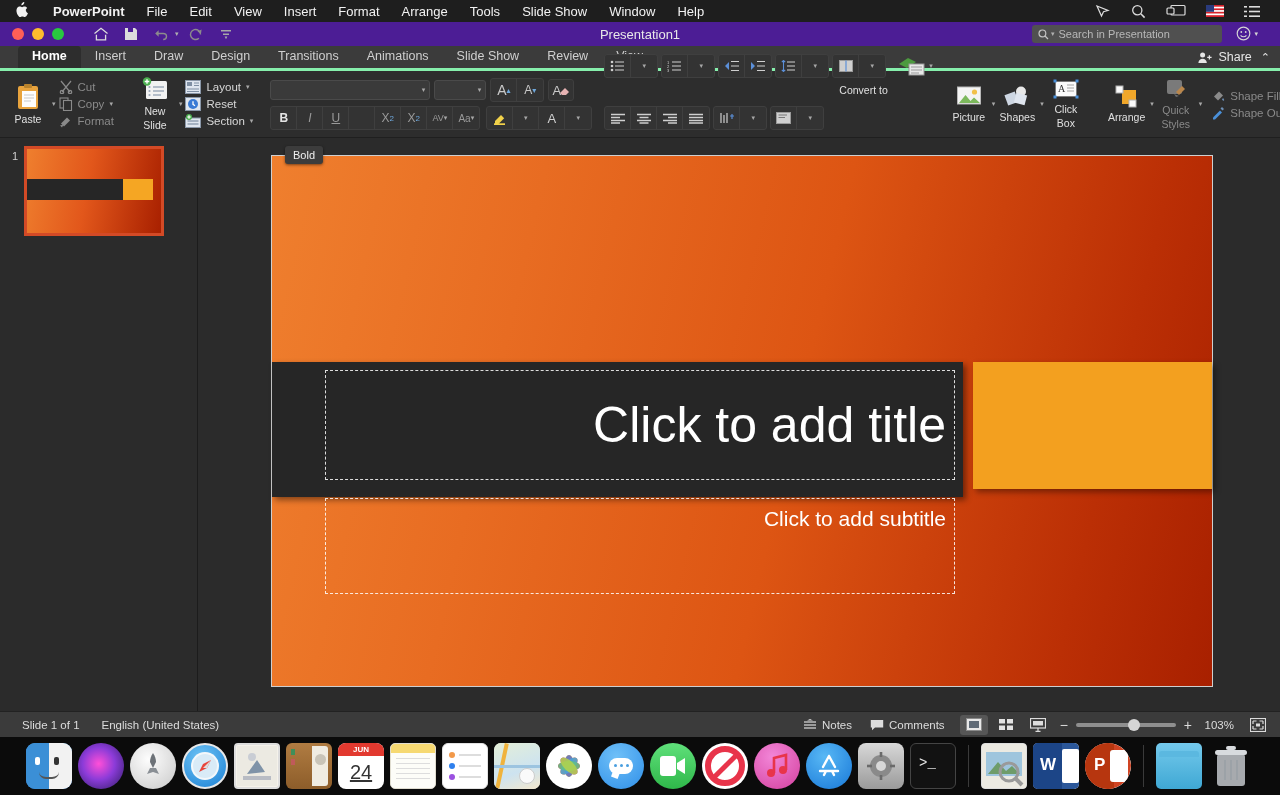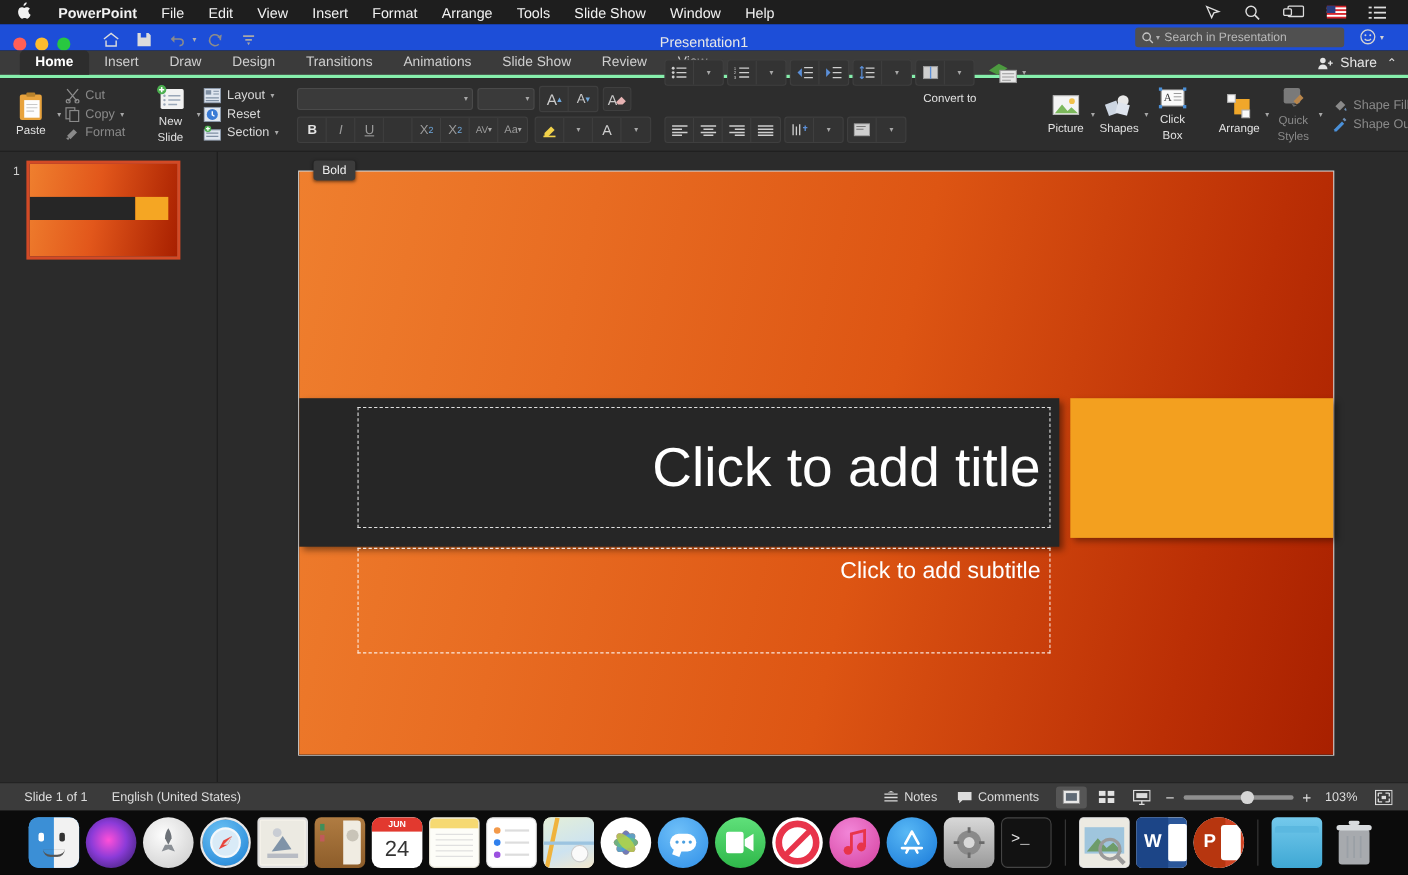--- a/index.html
+++ b/index.html
@@ -22,22 +22,22 @@
   }
   .macbar .apple { padding: 0 14px 0 14px; font-size: 15px; line-height: 1; position: relative; top: -1px; }
   .macbar .mitem { padding: 0 11px; white-space: nowrap; }
   .macbar .mitem.bold { font-weight: bold; }
   .macbar-right { margin-left: auto; display: flex; align-items: center; gap: 0px; padding-right: 10px; }
   .macbar-right .sysicon { padding: 0 10px; display: flex; align-items: center; }
 
   
   .titlebar {
     position: absolute; top: 22px; left: 0; width: 1280px; height: 24px;
-    background: #1d4ed8;
-    display: flex; align-items: flex-end;
+    background: #4c1d95;
+    display: flex; align-items: center;
   }
   .traffic { display: flex; gap: 8px; padding-left: 12px; align-items: center; }
   .tl { width: 12px; height: 12px; border-radius: 50%; display: block; }
   .tl.red { background: #ff5f57; }
   .tl.yellow { background: #febc2e; }
   .tl.green { background: #28c840; }
   .qat { display: flex; align-items: center; gap: 4px; margin-left: 24px; }
   .qat .qbtn {
     width: 26px; height: 20px; display: flex; align-items: center; justify-content: center;
     color: #d8d8d8;
@@ -941,21 +941,21 @@
         </svg>
     </div>
     <div class="dockicon" style="background:linear-gradient(180deg,#b07c42,#8d5d2a);border-radius:6px;overflow:hidden;">
       <div style="position:absolute;right:4px;top:3px;bottom:3px;width:16px;background:#f0ece2;border-radius:0 3px 3px 0;"></div>
       <div style="position:absolute;right:6px;top:11px;width:11px;height:11px;border-radius:50%;background:#c9c4b8;"></div>
       <div style="position:absolute;left:5px;top:6px;width:4px;height:6px;background:#3f8f5a;"></div>
       <div style="position:absolute;left:5px;top:16px;width:4px;height:6px;background:#c05a5a;"></div>
     </div>
     <div class="dockicon" style="background:#fff;border-radius:8px;overflow:hidden;">
       <div style="position:absolute;left:0;top:0;right:0;height:13px;background:#e2392f;color:#fff;font-size:8px;display:flex;align-items:center;justify-content:center;font-weight:bold;">JUN</div>
-      <div style="position:absolute;left:0;top:13px;right:0;bottom:0;display:flex;align-items:center;justify-content:center;color:#333;font-size:20px;">24</div>
+      <div style="position:absolute;left:0;top:13px;right:0;bottom:0;display:flex;align-items:center;justify-content:center;color:#333;font-size:20px;text-decoration:underline;">24</div>
     </div>
     <div class="dockicon" style="background:#fdfdf8;border-radius:5px;overflow:hidden;border:1px solid #e0ddd0;">
       <div style="position:absolute;left:0;top:0;right:0;height:9px;background:#f6d972;"></div>
       <div style="position:absolute;left:5px;top:14px;right:5px;height:1px;background:#ddd;box-shadow:0 5px 0 #ddd,0 10px 0 #ddd,0 15px 0 #ddd,0 20px 0 #ddd;"></div>
     </div>
     <div class="dockicon" style="background:#fff;border-radius:6px;overflow:hidden;border:1px solid #e2e2e2;">
       <div style="position:absolute;left:6px;top:8px;width:6px;height:6px;border-radius:50%;background:#f2994a;"></div>
       <div style="position:absolute;left:6px;top:19px;width:6px;height:6px;border-radius:50%;background:#2f80ed;"></div>
       <div style="position:absolute;left:6px;top:30px;width:6px;height:6px;border-radius:50%;background:#9b51e0;"></div>
       <div style="position:absolute;left:16px;top:10px;right:6px;height:2px;background:#ddd;box-shadow:0 11px 0 #ddd,0 22px 0 #ddd;"></div>

